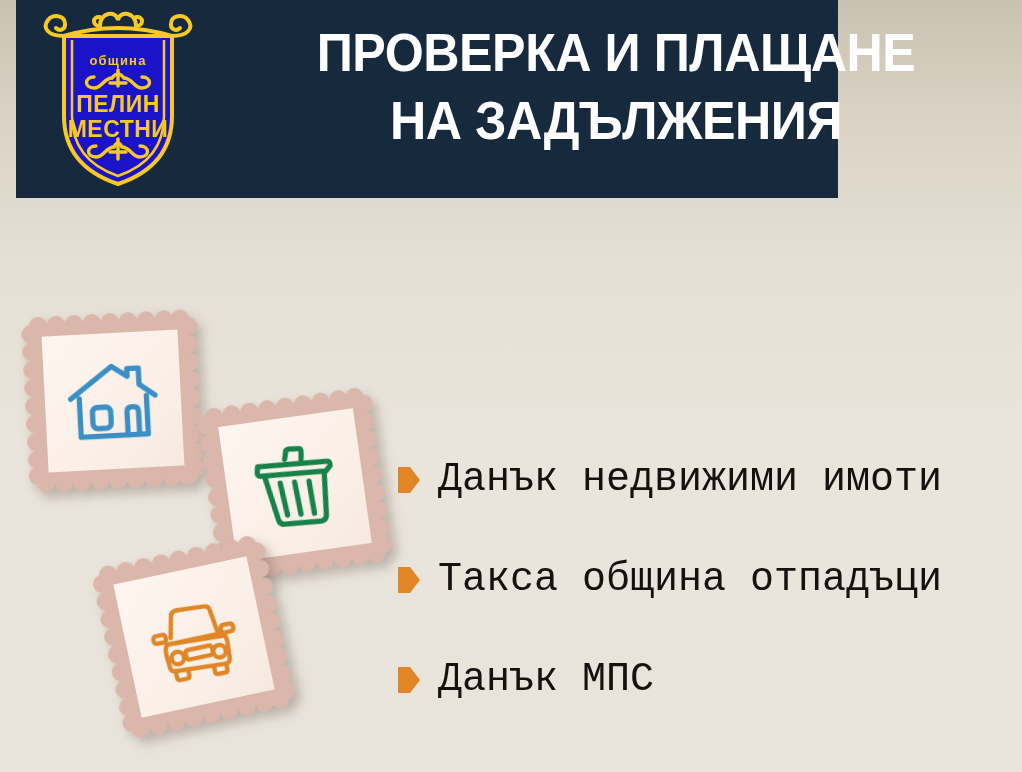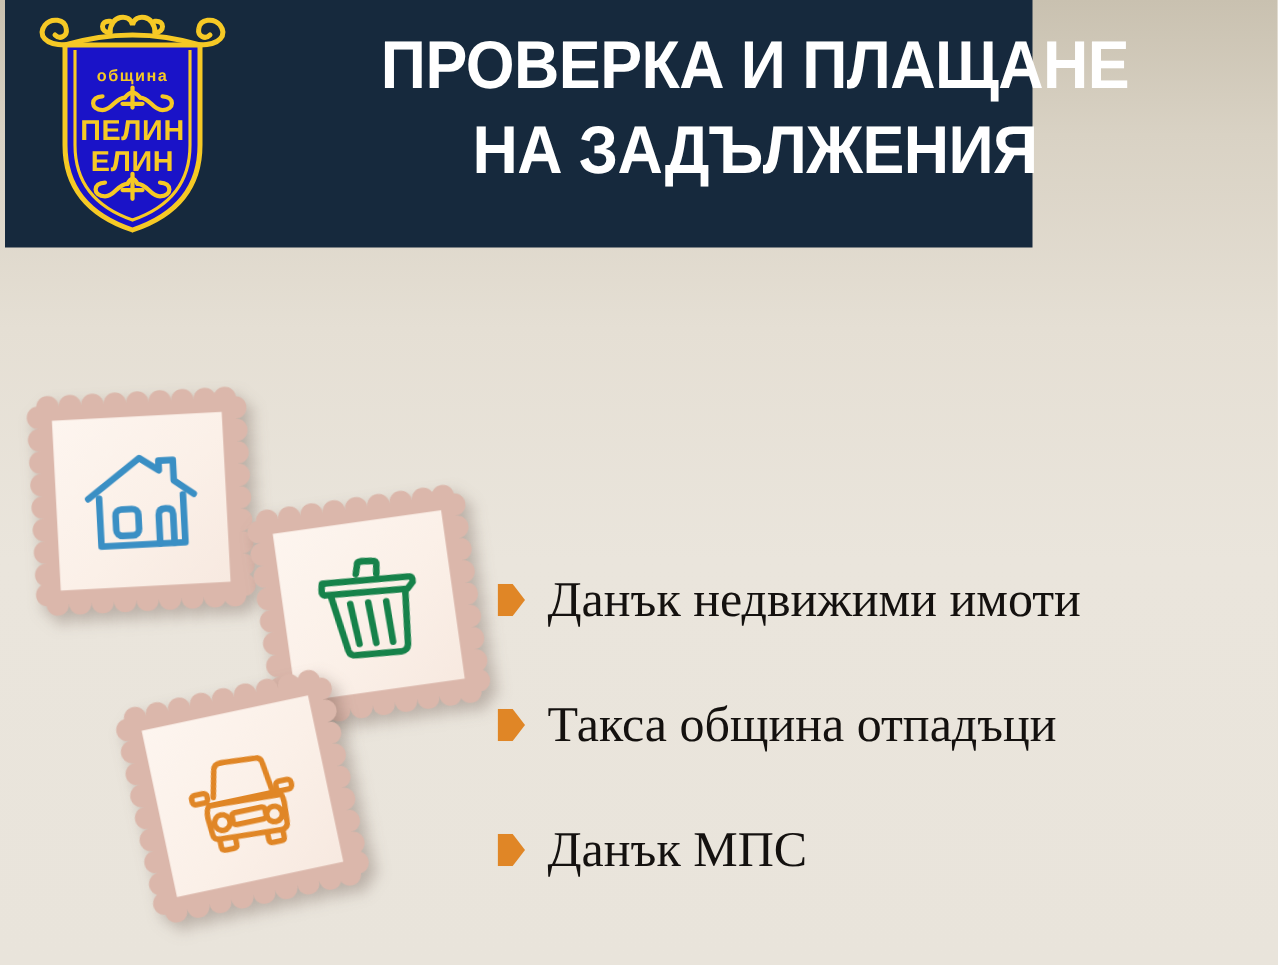--- a/index.html
+++ b/index.html
@@ -12,21 +12,21 @@
   }
   #poster{
     position:relative;
     width:1022px;height:772px;
     overflow:hidden;
     background:linear-gradient(180deg,#c9c1b0 0%,#d9d2c4 14%,#e5dfd4 34%,#eae5dc 58%,#e9e4db 100%);
   }
 
   
   .header{
-    position:absolute;left:4px;top:0;width:822px;height:198px;
+    position:absolute;left:16px;top:0;width:822px;height:198px;
     background:#16293d;
     z-index:5;
   }
   .header-title{
     position:absolute;left:190px;top:18px;width:820px;
     text-align:center;
     color:#ffffff;
     font-family:"Liberation Sans", sans-serif;
     font-weight:bold;
     font-size:54px;
@@ -119,21 +119,21 @@
   .list-item{
     display:flex;align-items:center;
     height:100px;
   }
   .bullet{
     flex:0 0 auto;width:22px;height:26px;margin-right:18px;
     background:#e08626;
     clip-path:polygon(0 0,12px 0,22px 13px,12px 26px,0 26px);
   }
   .list-label{
-    font-family:Liberation Serif, serif;
+    font-family:Liberation Mono, monospace;
     font-size:40px;
     color:#14110f;
     line-height:1.1;
     white-space:nowrap;
     text-align:right;
   }
 </style>
 </head>
 <body>
 
@@ -170,21 +170,21 @@
           <path d="M58 140 C48 140 48 151 58 151 C66 151 68 141 76 141"></path>
           <path d="M102 140 C112 140 112 151 102 151 C94 151 92 141 84 141"></path>
           <path d="M76 141 Q80 133 84 141"></path>
           <path d="M80 133 L80 153"></path>
           <path d="M72 146 L88 146"></path>
         </g>
       </svg>
       <div class="logo-text">
         <div class="logo-line logo-obshtina">община</div>
         <div class="logo-line logo-elin">ПЕЛИН</div>
-        <div class="logo-line logo-pelin">ЕЛИН</div>
+        <div class="logo-line logo-pelin">МЕСТНИ</div>
       </div>
     </div>
 
     <div class="header-title">ПРОВЕРКА И ПЛАЩАНЕ
 НА ЗАДЪЛЖЕНИЯ</div>
   </div>
 
 
   <div class="stamp" id="stamp-house">
     <div class="scallop">

